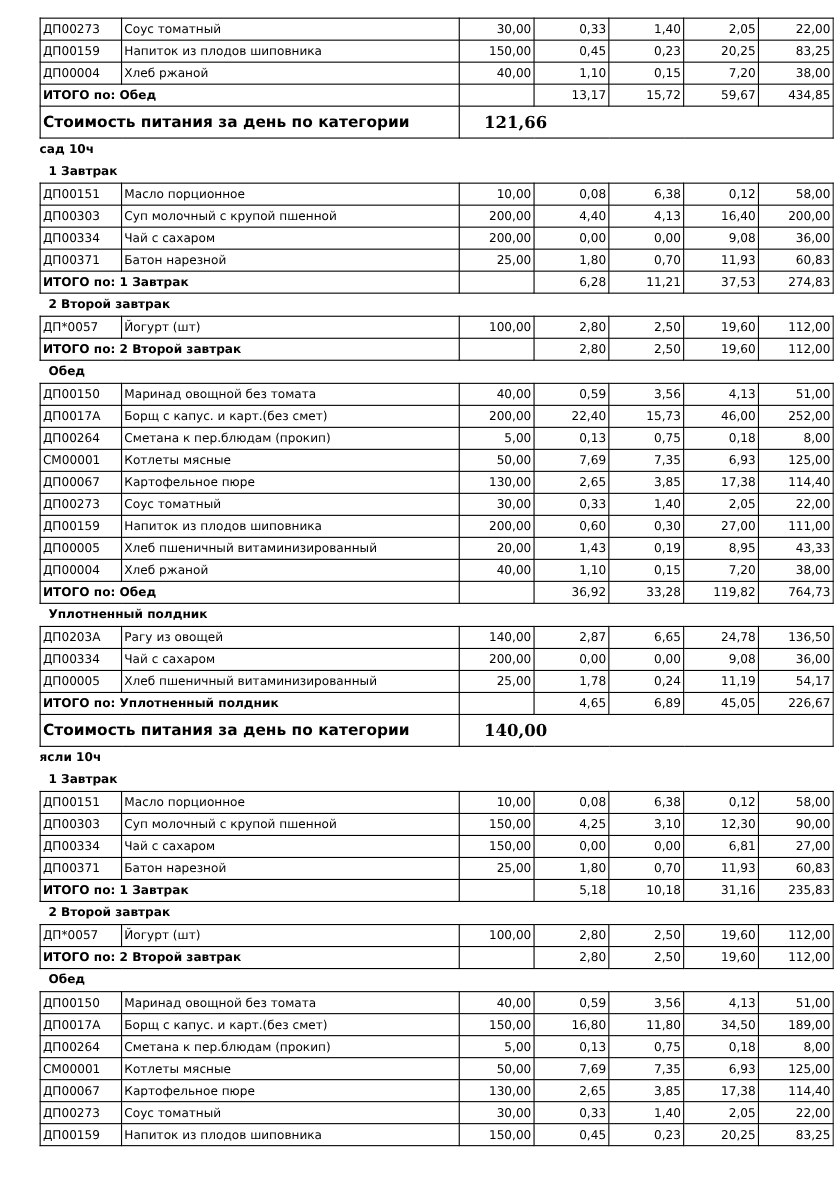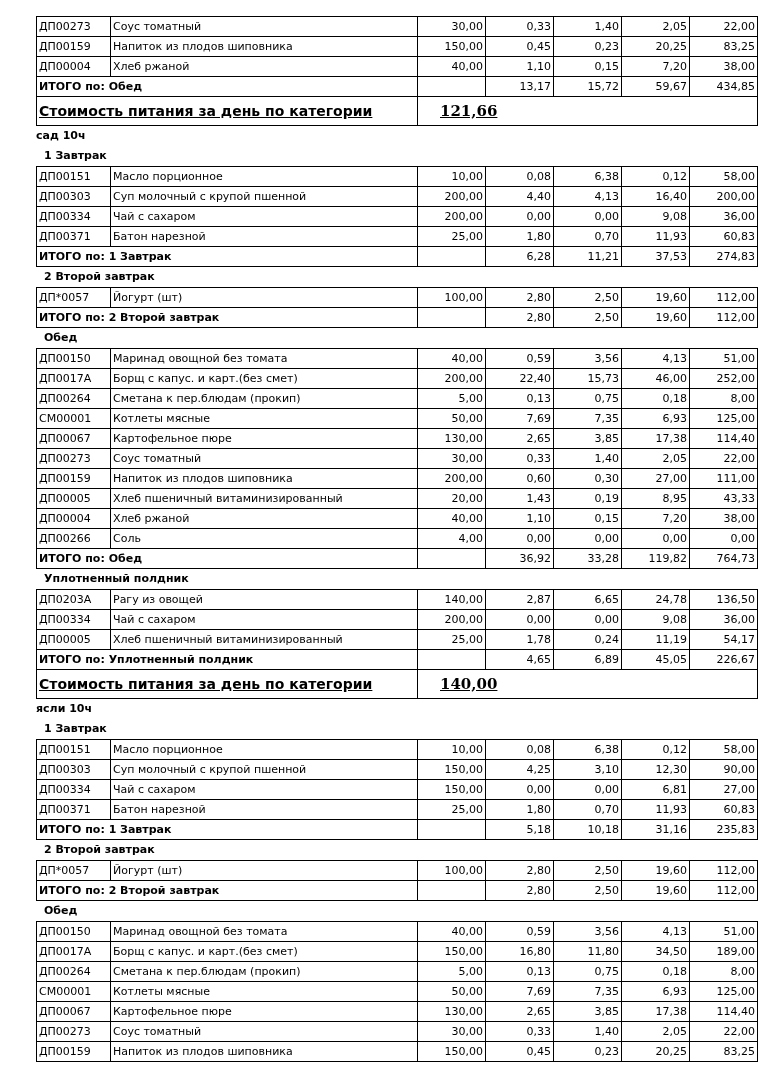--- a/index.html
+++ b/index.html
@@ -9,21 +9,21 @@
     table { border-collapse: collapse; width: 721px; table-layout: fixed; }
     td { border: 1px solid #000; height: 20px; padding: 0 2px; white-space: nowrap; overflow: hidden; font-size: 11px; line-height: 18px; vertical-align: middle; }
     col.c-code { width: 74px; }
     col.c-name { width: 307px; }
     col.c-qty { width: 68px; }
     col.c-num { width: 68px; }
     td.qty { text-align: right; }
     td.num { text-align: right; }
     tr.total td { font-weight: bold; }
     tr.total td.num { font-weight: normal; }
-    tr.cost td { height: 29px; font-weight: bold; font-size: 14px; line-height: 19px; text-decoration: underline; }
+    tr.cost td { height: 29px; font-weight: bold; font-size: 14px; line-height: 19px; }
     tr.cost td.cost-value { font-size: 15px; padding-left: 22px; font-family: "DejaVu Serif", serif; }
     .group-title { height: 20px; line-height: 20px; font-weight: bold; padding-left: 8px; font-size: 11px; }
     .category-title { height: 20px; line-height: 18px; font-weight: bold; text-align: left; font-size: 11px; padding-top: 1px; }
   </style>
 </head>
 <body>
 
 <div id="doc">
     <table>
       <colgroup>
@@ -253,29 +253,20 @@
         </tr>
         <tr>
           <td class="code">ДП00004</td>
           <td class="name">Хлеб ржаной</td>
           <td class="qty">40,00</td>
           <td class="num">1,10</td>
           <td class="num">0,15</td>
           <td class="num">7,20</td>
           <td class="num">38,00</td>
         </tr>
-        <tr>
-          <td class="code">ДП00266</td>
-          <td class="name">Соль</td>
-          <td class="qty">4,00</td>
-          <td class="num">0,00</td>
-          <td class="num">0,00</td>
-          <td class="num">0,00</td>
-          <td class="num">0,00</td>
-        </tr>
         <tr class="total">
           <td colspan="2">ИТОГО по: Обед</td>
           <td class="qty"></td>
           <td class="num">36,92</td>
           <td class="num">33,28</td>
           <td class="num">119,82</td>
           <td class="num">764,73</td>
         </tr>
       </tbody>
     </table>

